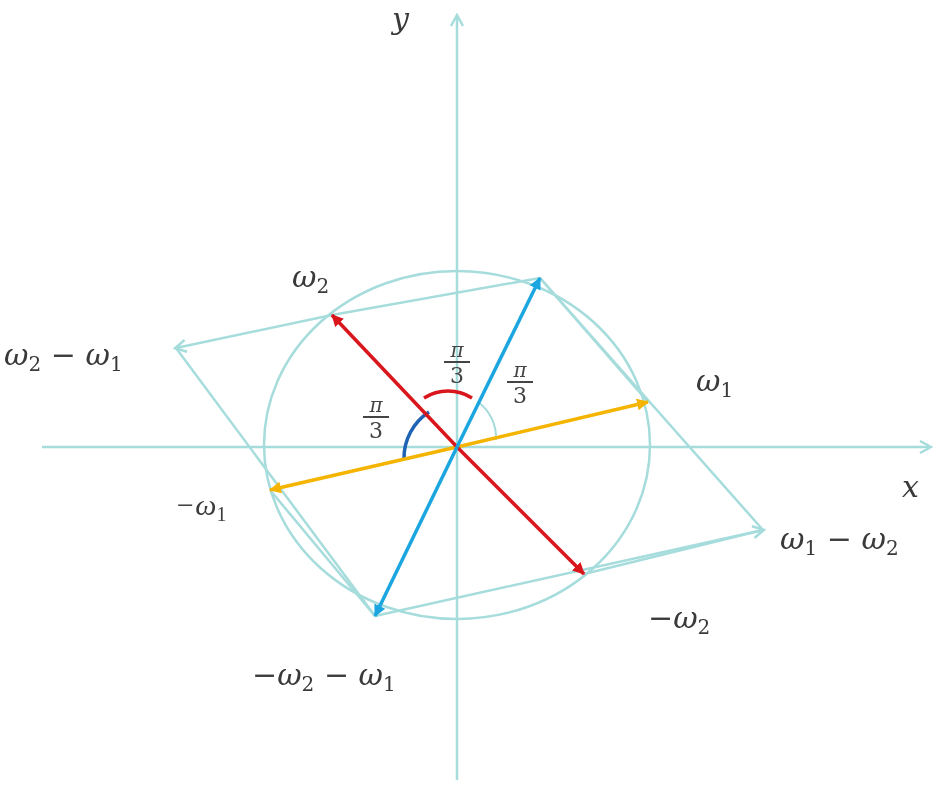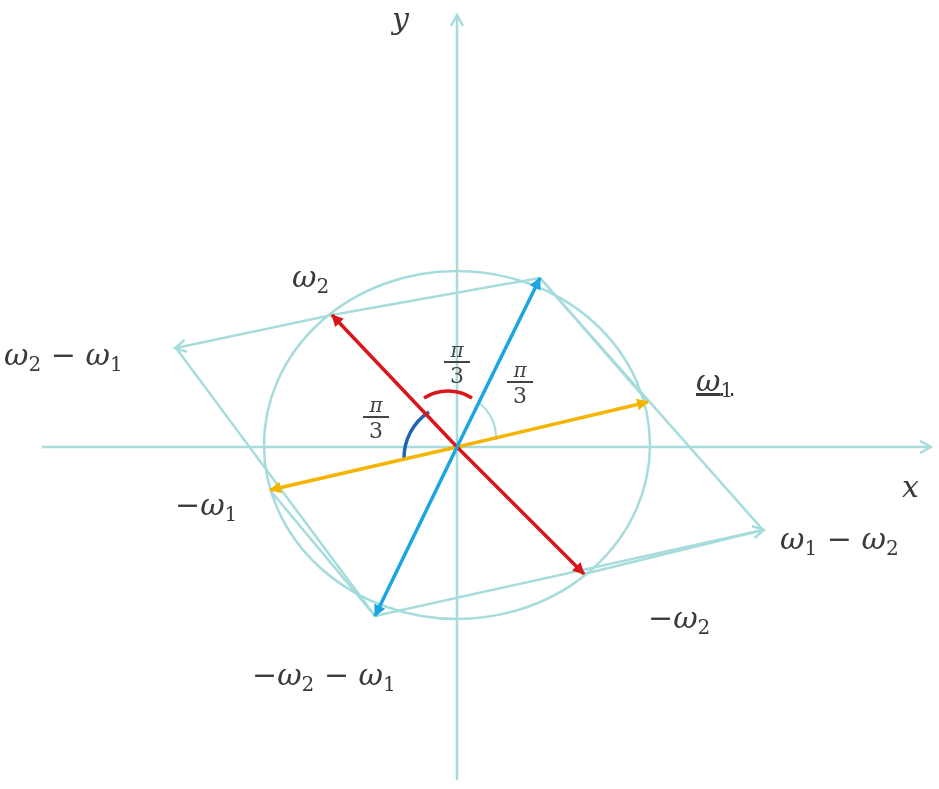--- a/index.html
+++ b/index.html
@@ -69,23 +69,23 @@
   </svg>
 
   <div class="lbl" style="left:392px; top:4px; font-size:30px;">y</div>
   <div class="lbl" style="left:902px; top:472px; font-size:30px;">x</div>
 
   <div class="lbl" style="left:292px; top:262px;"><span>ω</span><sub>2</sub></div>
 
 
   <div class="lbl" style="left:4px; top:340px;"><span>ω</span><sub>2</sub><span> − ω</span><sub>1</sub></div>
 
-  <div class="lbl" style="left:696px; top:366px;text-decoration:underline;"><span>ω</span><sub>1</sub></div>
+  <div class="lbl" style="left:696px; top:366px;"><span>ω</span><sub>1</sub></div>
 
-  <div class="lbl" style="left:175px; top:490px;"><span>−ω</span><sub>1</sub></div>
+  <div class="lbl" style="left:175px; top:490px;font-family:Liberation Serif, serif;"><span>−ω</span><sub>1</sub></div>
 
   <div class="lbl" style="left:780px; top:524px;text-align:right;"><span>ω</span><sub>1</sub><span> − ω</span><sub>2</sub></div>
 
   <div class="lbl" style="left:648px; top:603px;"><span>−ω</span><sub>2</sub></div>
 
   <div class="lbl" style="left:252px; top:660px;"><span>−ω</span><sub>2</sub><span> − ω</span><sub>1</sub></div>
 
   <div class="frac" style="left:444px; top:340px;">
     <span class="num">π</span>
       <span class="den">3</span>

